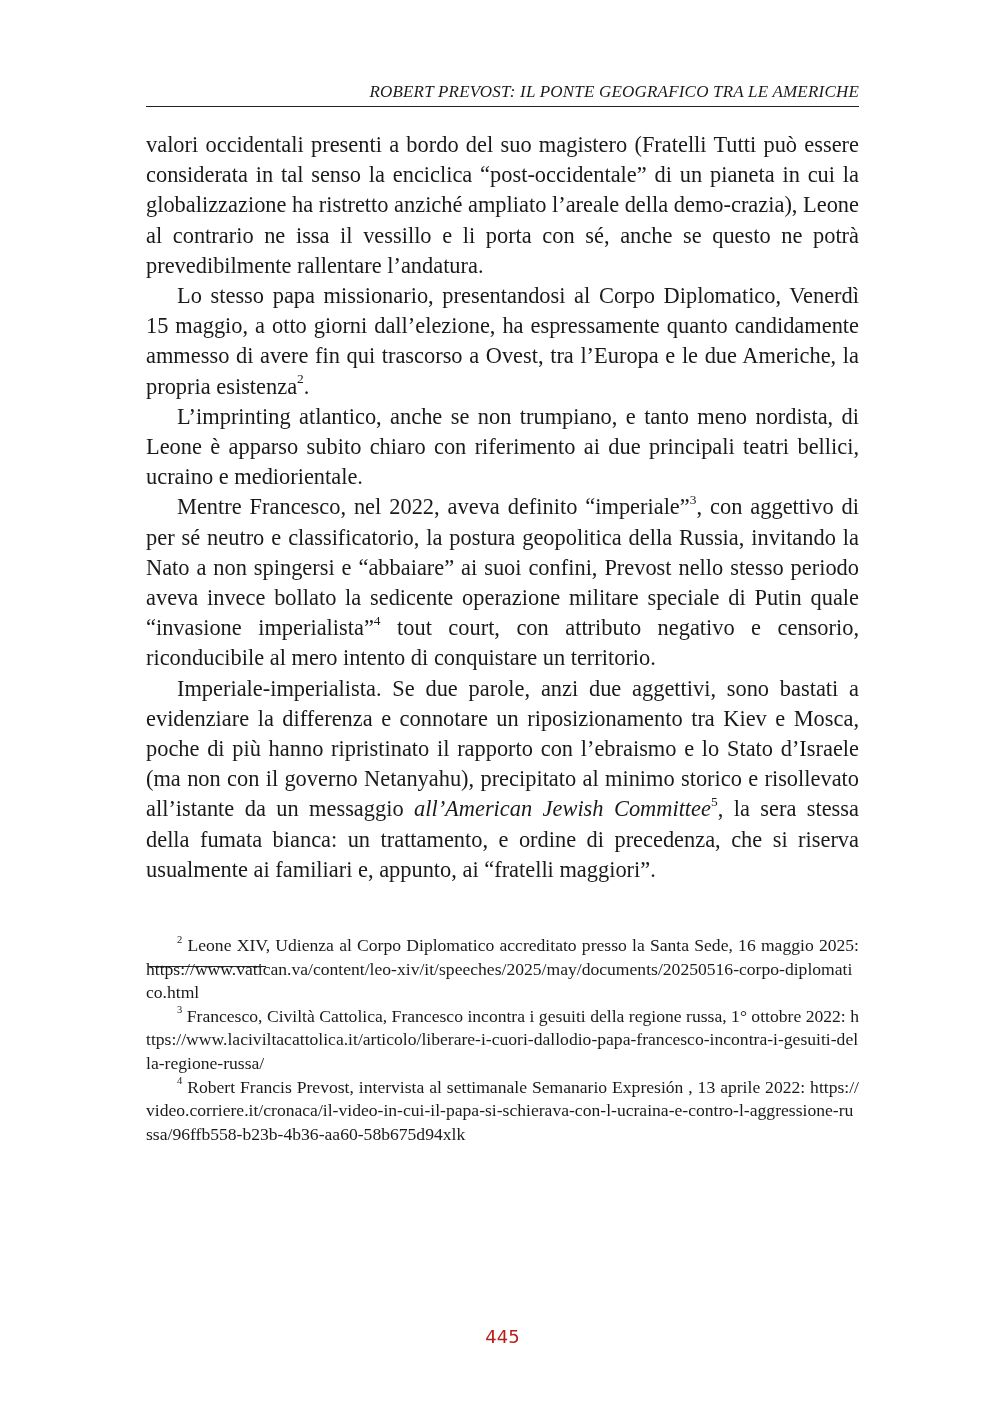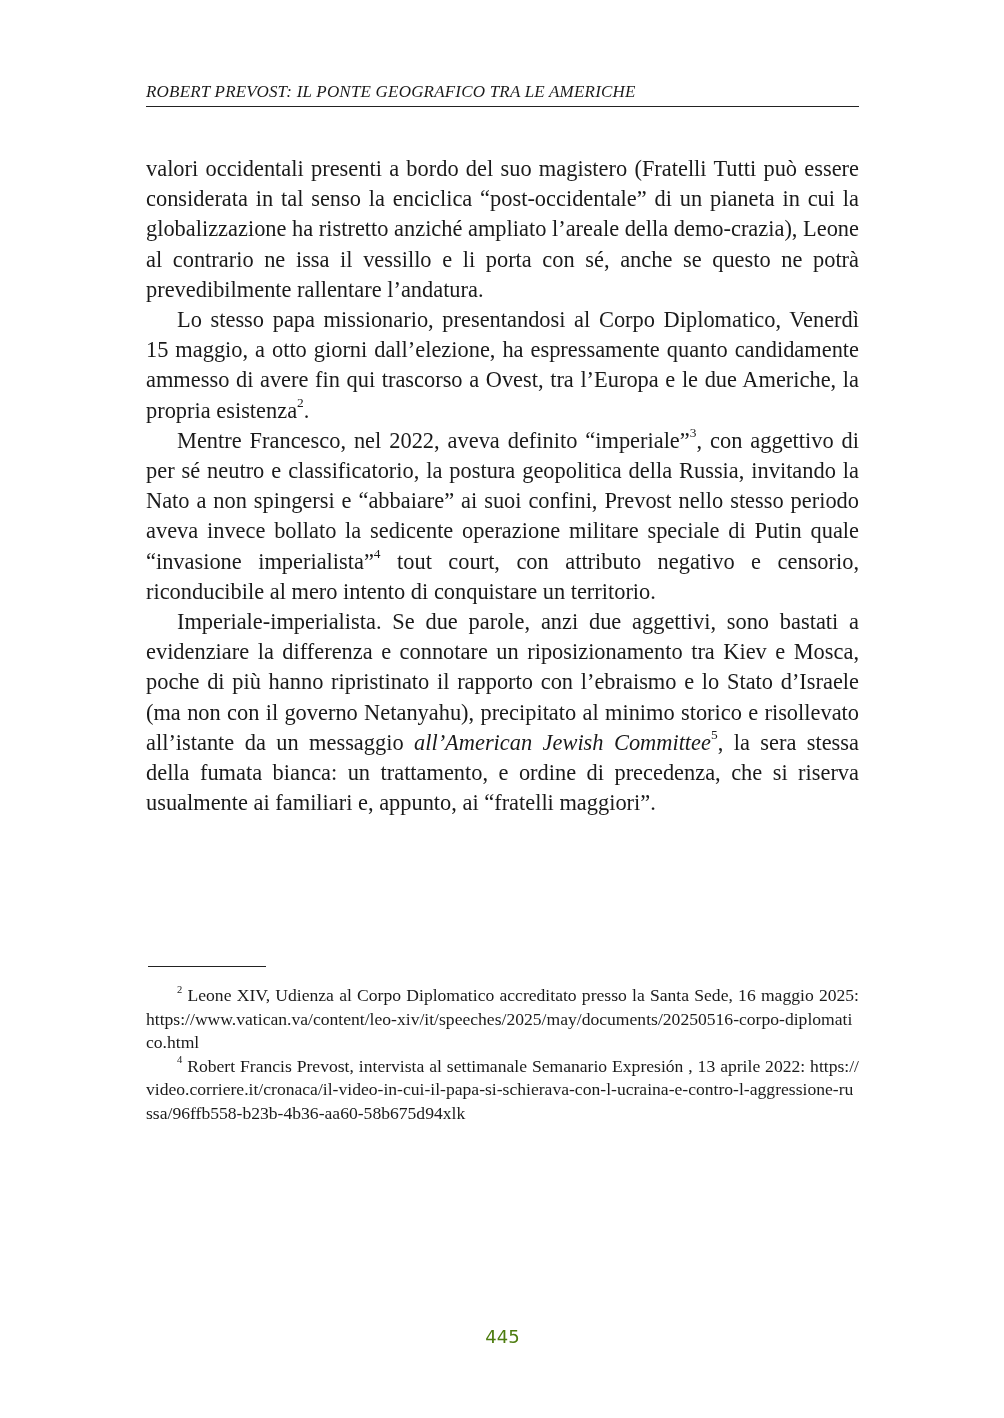--- a/index.html
+++ b/index.html
@@ -1,60 +1,62 @@
 <!DOCTYPE html>
 <html><head>
 <meta charset="utf-8">
 <style>
   html, body { margin: 0; padding: 0; background: #ffffff; }
   body { width: 1004px; height: 1418px; position: relative; overflow: hidden; color: #1a1a1a; }
   .page { position: absolute; left: 146px; top: 0; width: 713px; }
   .running-head {
-    position: absolute; top: 82px; left: 0; width: 713px; text-align: left;
+    position: absolute; top: 82px; left: 0; width: 713px; text-align: right;
     font-family: "Liberation Serif", serif; font-style: italic; font-size: 17px; letter-spacing: 0.2px;
     color: #1a1a1a;
   }
   .head-rule { position: absolute; top: 106px; left: 0; width: 713px; height: 0; border-top: 1.3px solid #222; }
   .body-text {
-    position: absolute; top: 154px; left: 0; width: 713px;
+    position: absolute; top: 130px; left: 0; width: 713px;
     font-family: "Liberation Serif", serif; font-size: 22.4px; line-height: 30.2px;
     text-align: justify; hyphens: manual;
   }
   .body-text p { margin: 0; }
   .body-text p.indent { text-indent: 31px; }
   sup { font-size: 0.6em; line-height: 0; position: relative; top: -0.15em; vertical-align: super; }
   .fn-rule { position: absolute; top: 966px; left: 2px; width: 118px; border-top: 1.3px solid #222; }
   .footnotes {
-    position: absolute; top: 984px; left: 0; width: 713px;
+    position: absolute; top: 934px; left: 0; width: 713px;
     font-family: "Liberation Serif", serif; font-size: 17.6px; line-height: 23.6px;
     text-align: justify;
   }
   .footnotes p { margin: 0; text-indent: 31px; }
   .url-break { word-break: break-all; }
   .page-number {
     position: absolute; top: 1326px; left: 0; width: 713px; text-align: center;
-    font-family: "DejaVu Sans", sans-serif; font-size: 18px; color: #4d7c0f;
+    font-family: "DejaVu Sans", sans-serif; font-size: 18px; color: #b91c1c;
   }
   em { }
 </style>
 </head>
 <body>
 
 <div class="page">
   <div class="running-head">ROBERT PREVOST: IL PONTE GEOGRAFICO TRA LE AMERICHE</div>
   <div class="head-rule"></div>
 
   <div class="body-text">
     <p>valori occidentali presenti a bordo del suo magistero (Fratelli Tutti può essere considerata in tal senso la enciclica “post-occidentale” di un pianeta in cui la globalizzazione ha ristretto anziché ampliato l’areale della demo-crazia), Leone al contrario ne issa il vessillo e li porta con sé, anche se questo ne potrà prevedibilmente rallentare l’andatura.</p>
     <p class="indent"><span>Lo stesso papa missionario, presentandosi al Corpo Diplomatico, Venerdì 15 maggio, a otto giorni dall’elezione, ha espressamente quanto candidamente ammesso di avere fin qui trascorso a Ovest, tra l’Europa e le due Americhe, la propria esistenza</span><sup>2</sup><span>.</span></p>
+    <p class="indent">L’imprinting atlantico, anche se non trumpiano, e tanto meno nordista, di Leone è apparso subito chiaro con riferimento ai due principali teatri bellici, ucraino e mediorientale.</p>
     <p class="indent"><span>Mentre Francesco, nel 2022, aveva definito “imperiale”</span><sup>3</sup><span>, con aggettivo di per sé neutro e classificatorio, la postura geopolitica della Russia, invitando la Nato a non spingersi e “abbaiare” ai suoi confini, Prevost nello stesso periodo aveva invece bollato la sedicente operazione militare speciale di Putin quale “invasione imperialista”</span><sup>4</sup><span>  tout court, con attributo negativo e censorio, riconducibile al mero intento di conquistare un territorio.</span></p>
     <p class="indent"><span>Imperiale-imperialista. Se due parole, anzi due aggettivi, sono bastati a evidenziare la differenza e connotare un riposizionamento tra Kiev e Mosca, poche di più hanno ripristinato il rapporto con l’ebraismo e lo Stato d’Israele (ma non con il governo Netanyahu), precipitato al minimo storico e risollevato all’istante da un messaggio </span><em>all’American Jewish Committee</em><sup>5</sup><span>, la sera stessa della fumata bianca: un trattamento, e ordine di precedenza, che si riserva usualmente ai familiari e, appunto, ai “fratelli maggiori”.</span></p>
   </div>
 
   <div class="fn-rule"></div>
 
   <div class="footnotes">
     <p class="url-break"><sup>2</sup><span> Leone XIV, Udienza al Corpo Diplomatico accreditato presso la Santa Sede, 16 maggio 2025: https://www.vatican.va/content/leo-xiv/it/speeches/2025/may/documents/20250516-corpo-diplomatico.html</span></p>
+    <p class="url-break"><sup>3</sup><span> Francesco, Civiltà Cattolica, Francesco incontra i gesuiti della regione russa, 1° ottobre 2022: https://www.laciviltacattolica.it/articolo/liberare-i-cuori-dallodio-papa-francesco-incontra-i-gesuiti-della-regione-russa/</span></p>
     <p class="url-break"><sup>4</sup><span> Robert Francis Prevost, intervista al settimanale Semanario Expresión , 13 aprile 2022: https://video.corriere.it/cronaca/il-video-in-cui-il-papa-si-schierava-con-l-ucraina-e-contro-l-aggressione-russa/96ffb558-b23b-4b36-aa60-58b675d94xlk</span></p>
   </div>
 
   <div class="page-number">445</div>
 </div>
 
 </body></html>

